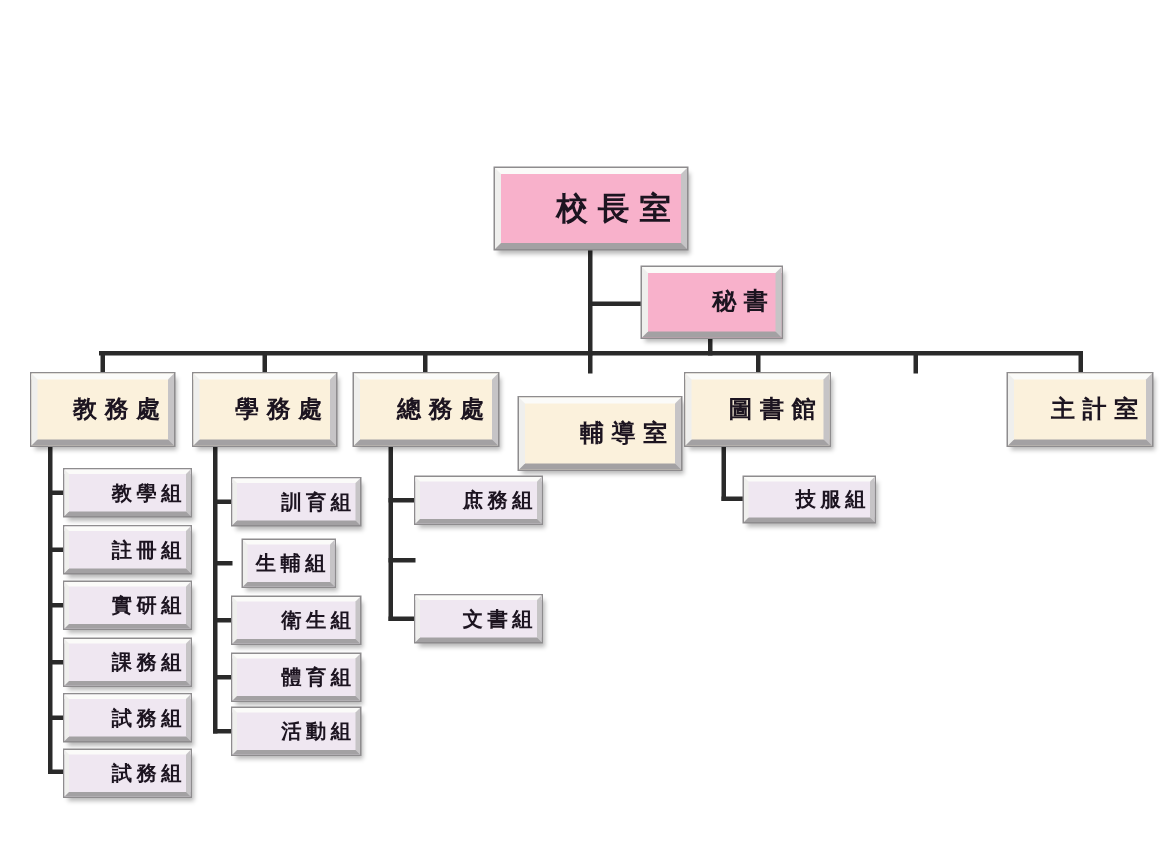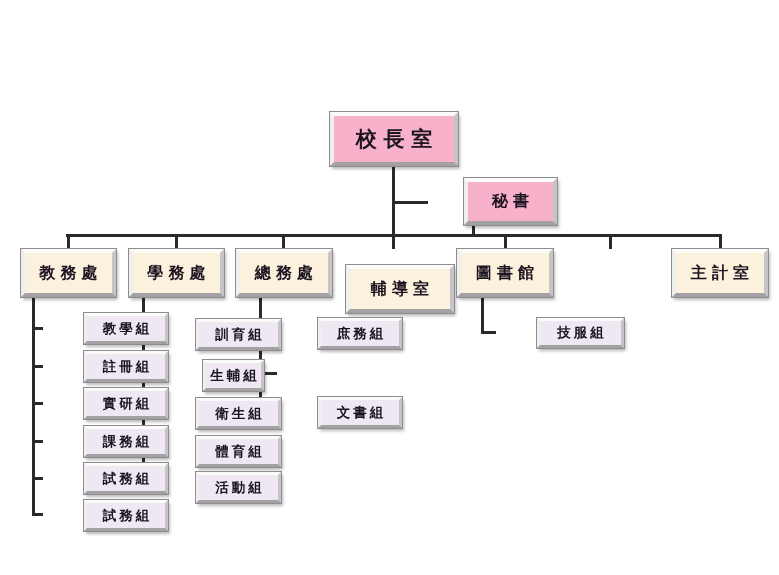--- a/index.html
+++ b/index.html
@@ -1,38 +1,38 @@
 <!DOCTYPE html>
 <html style="--exec-fill: #f8b1cb; --dept-fill: #fbf1dc; --sect-fill: #efe7f1; --line-color: #2a2a2a;"><head>
 <meta charset="utf-8">
 <style>
   html,body{margin:0;padding:0;background:#ffffff;}
   #canvas{
     position:relative;width:779px;height:575px;background:#ffffff;overflow:hidden;
     font-family:"DejaVu Serif","Liberation Serif",serif;
   }
   .node{
-    position:absolute;display:flex;align-items:center;justify-content:center;
+    position:absolute;display:flex;align-items:center;justify-content:flex-end;
     color:#1c1420;font-weight:700;text-align:center;
     border-top:4px solid #fbfbf9;
     border-left:4px solid #efefed;
     border-right:4px solid #c6c4c6;
     border-bottom:4px solid #a3a1a3;
     box-shadow:0 0 0 1px #8e8c8e, 2px 3px 3px rgba(0,0,0,0.28);
     box-sizing:border-box;
     letter-spacing:0.32em;text-indent:0.32em;
     white-space:nowrap;
   }
   .exec{background:var(--exec-fill,#f8b1cb);}
   .dept{background:var(--dept-fill,#fbf1dc);}
   .sect{background:var(--sect-fill,#efe7f1);border-width:3px;}
   .root-node{font-size:21px;}
-  .secretary-node{font-size:16px;margin-left:36px;}
+  .secretary-node{font-size:16px;}
   .dept-node{font-size:16px;}
-  .sect-node{font-size:13.5px;letter-spacing:0.22em;text-indent:0.22em;margin-left:41px;}
+  .sect-node{font-size:13.5px;letter-spacing:0.22em;text-indent:0.22em;}
   .line{position:absolute;background:var(--line-color,#2a2a2a);}
 </style>
 </head>
 <body>
 
 <div id="canvas">
 
   <div class="line" style="left:392px;top:166px;width:3px;height:71px;"></div>
   <div class="line" style="left:392px;top:201px;width:36px;height:3px;"></div>
   <div class="line" style="left:472px;top:224px;width:3px;height:13px;"></div>

